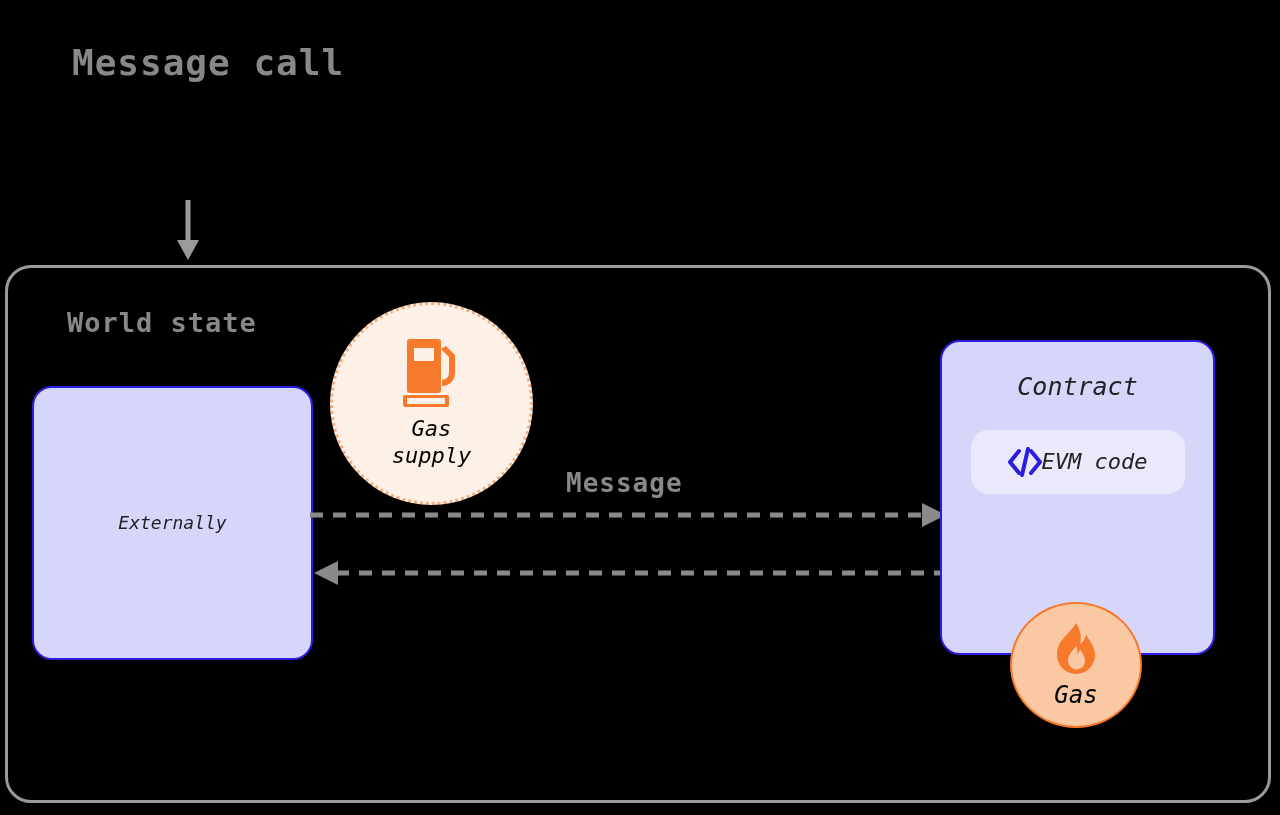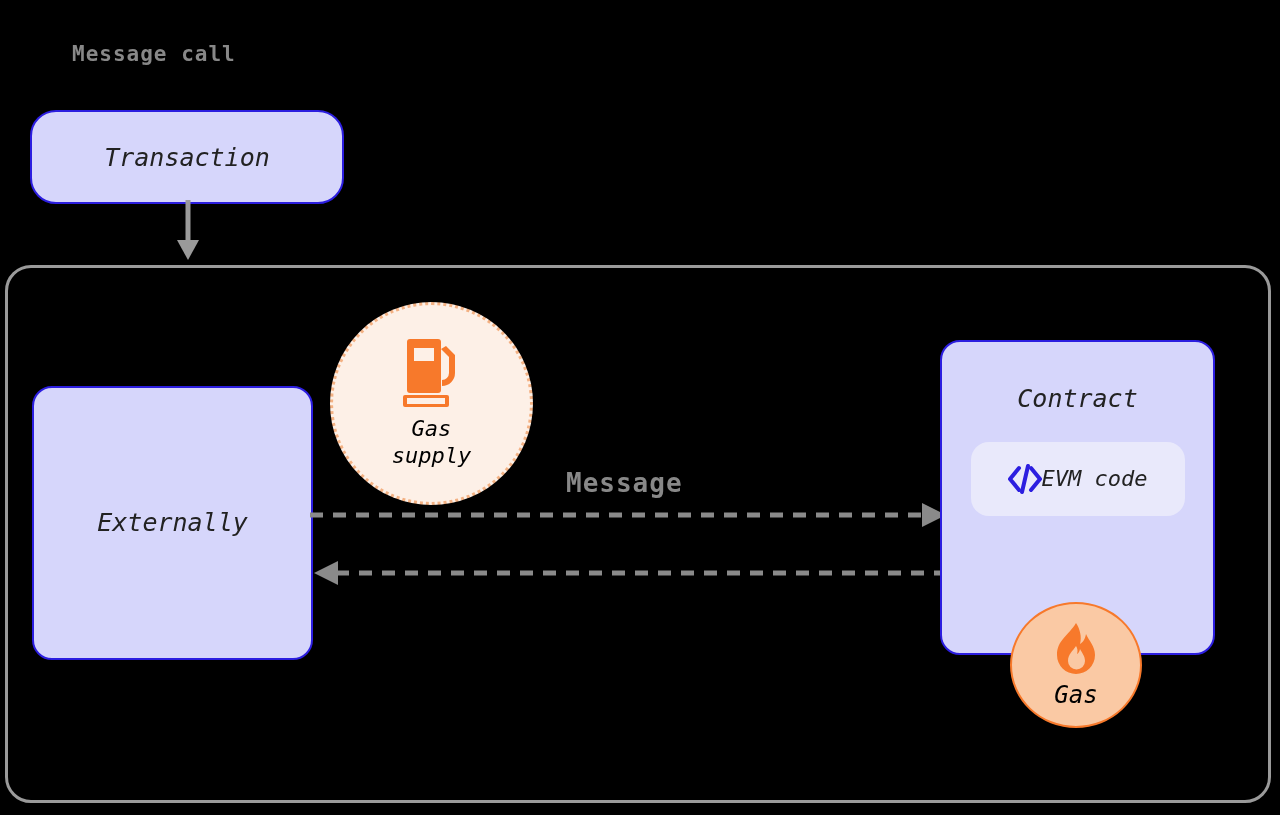--- a/index.html
+++ b/index.html
@@ -18,21 +18,21 @@
 
   
   .heading {
     position: absolute;
     font-family: "DejaVu Sans Mono", monospace;
     font-weight: bold;
     color: #888888;
     letter-spacing: 1px;
     white-space: nowrap;
   }
-  #title-message-call { left: 72px; top: 42px; font-size: 21px; }
+  #title-message-call { left: 72px; top: 42px; font-size: 36px; }
   #title-world-state  { left: 67px; top: 307px; font-size: 27px; }
   #label-message      { left: 566px; top: 468px; font-size: 26px; }
 
   
   #world-state-box {
     position: absolute;
     left: 5px; top: 265px;
     width: 1266px; height: 538px;
     border: 3px solid #9a9a9a;
     border-radius: 26px;
@@ -57,40 +57,40 @@
   #transaction-box {
     left: 30px; top: 110px;
     width: 314px; height: 94px;
     border-radius: 26px;
     font-size: 25px;
   }
   #eoa-box {
     left: 32px; top: 386px;
     width: 281px; height: 274px;
     border-radius: 20px;
-    font-size: 25px;
+    font-size: 18px;
     line-height: 38px;
     text-align: right;
   }
   #contract-box {
     left: 940px; top: 340px;
     width: 275px; height: 315px;
     border-radius: 20px;
     font-size: 25px;
     line-height: 42px;
     justify-content: flex-start;
-    padding-top: 36px;
+    padding-top: 24px;
     text-align: center;
   }
 
   
   #evm-code-chip {
     margin-top: 22px;
     width: 214px;
-    height: 74px;
+    height: 64px;
     background: #e9e9fb;
     border-radius: 18px;
     display: flex;
     align-items: center;
     justify-content: center;
     font-style: italic;
     font-size: 22px;
     color: #222222;
   }
   #code-icon {
@@ -151,31 +151,29 @@
   #arrow-message-out      { left: 310px; top: 500px; width: 640px; height: 30px; }
   #arrow-message-back     { left: 310px; top: 558px; width: 640px; height: 30px; }
 </style>
 </head>
 <body>
 
 <div id="stage">
 
   <div class="heading" id="title-message-call">Message call</div>
 
-  <div class="node-box" id="transaction-box">
-    <span>Transaction</span>
-  </div>
 
   <svg class="arrow-svg" id="arrow-transaction-down" viewBox="0 0 80 70">
     <line x1="38" y1="0" x2="38" y2="44" stroke="#9a9a9a" stroke-width="5"></line>
     <polygon points="38,60 27,40 49,40" fill="#9a9a9a"></polygon>
   </svg>
 
   <div id="world-state-box"></div>
 
+  <div class="heading" id="title-world-state">World state</div>
 
   <div class="node-box" id="eoa-box">
     <span>Externally</span>
   </div>
 
   <div class="dotted-circle" id="gas-supply-circle">
     <svg width="58" height="72" viewBox="0 0 58 72">
 
       <rect x="4" y="2" width="34" height="54" rx="3" fill="#f7792b"></rect>
 

